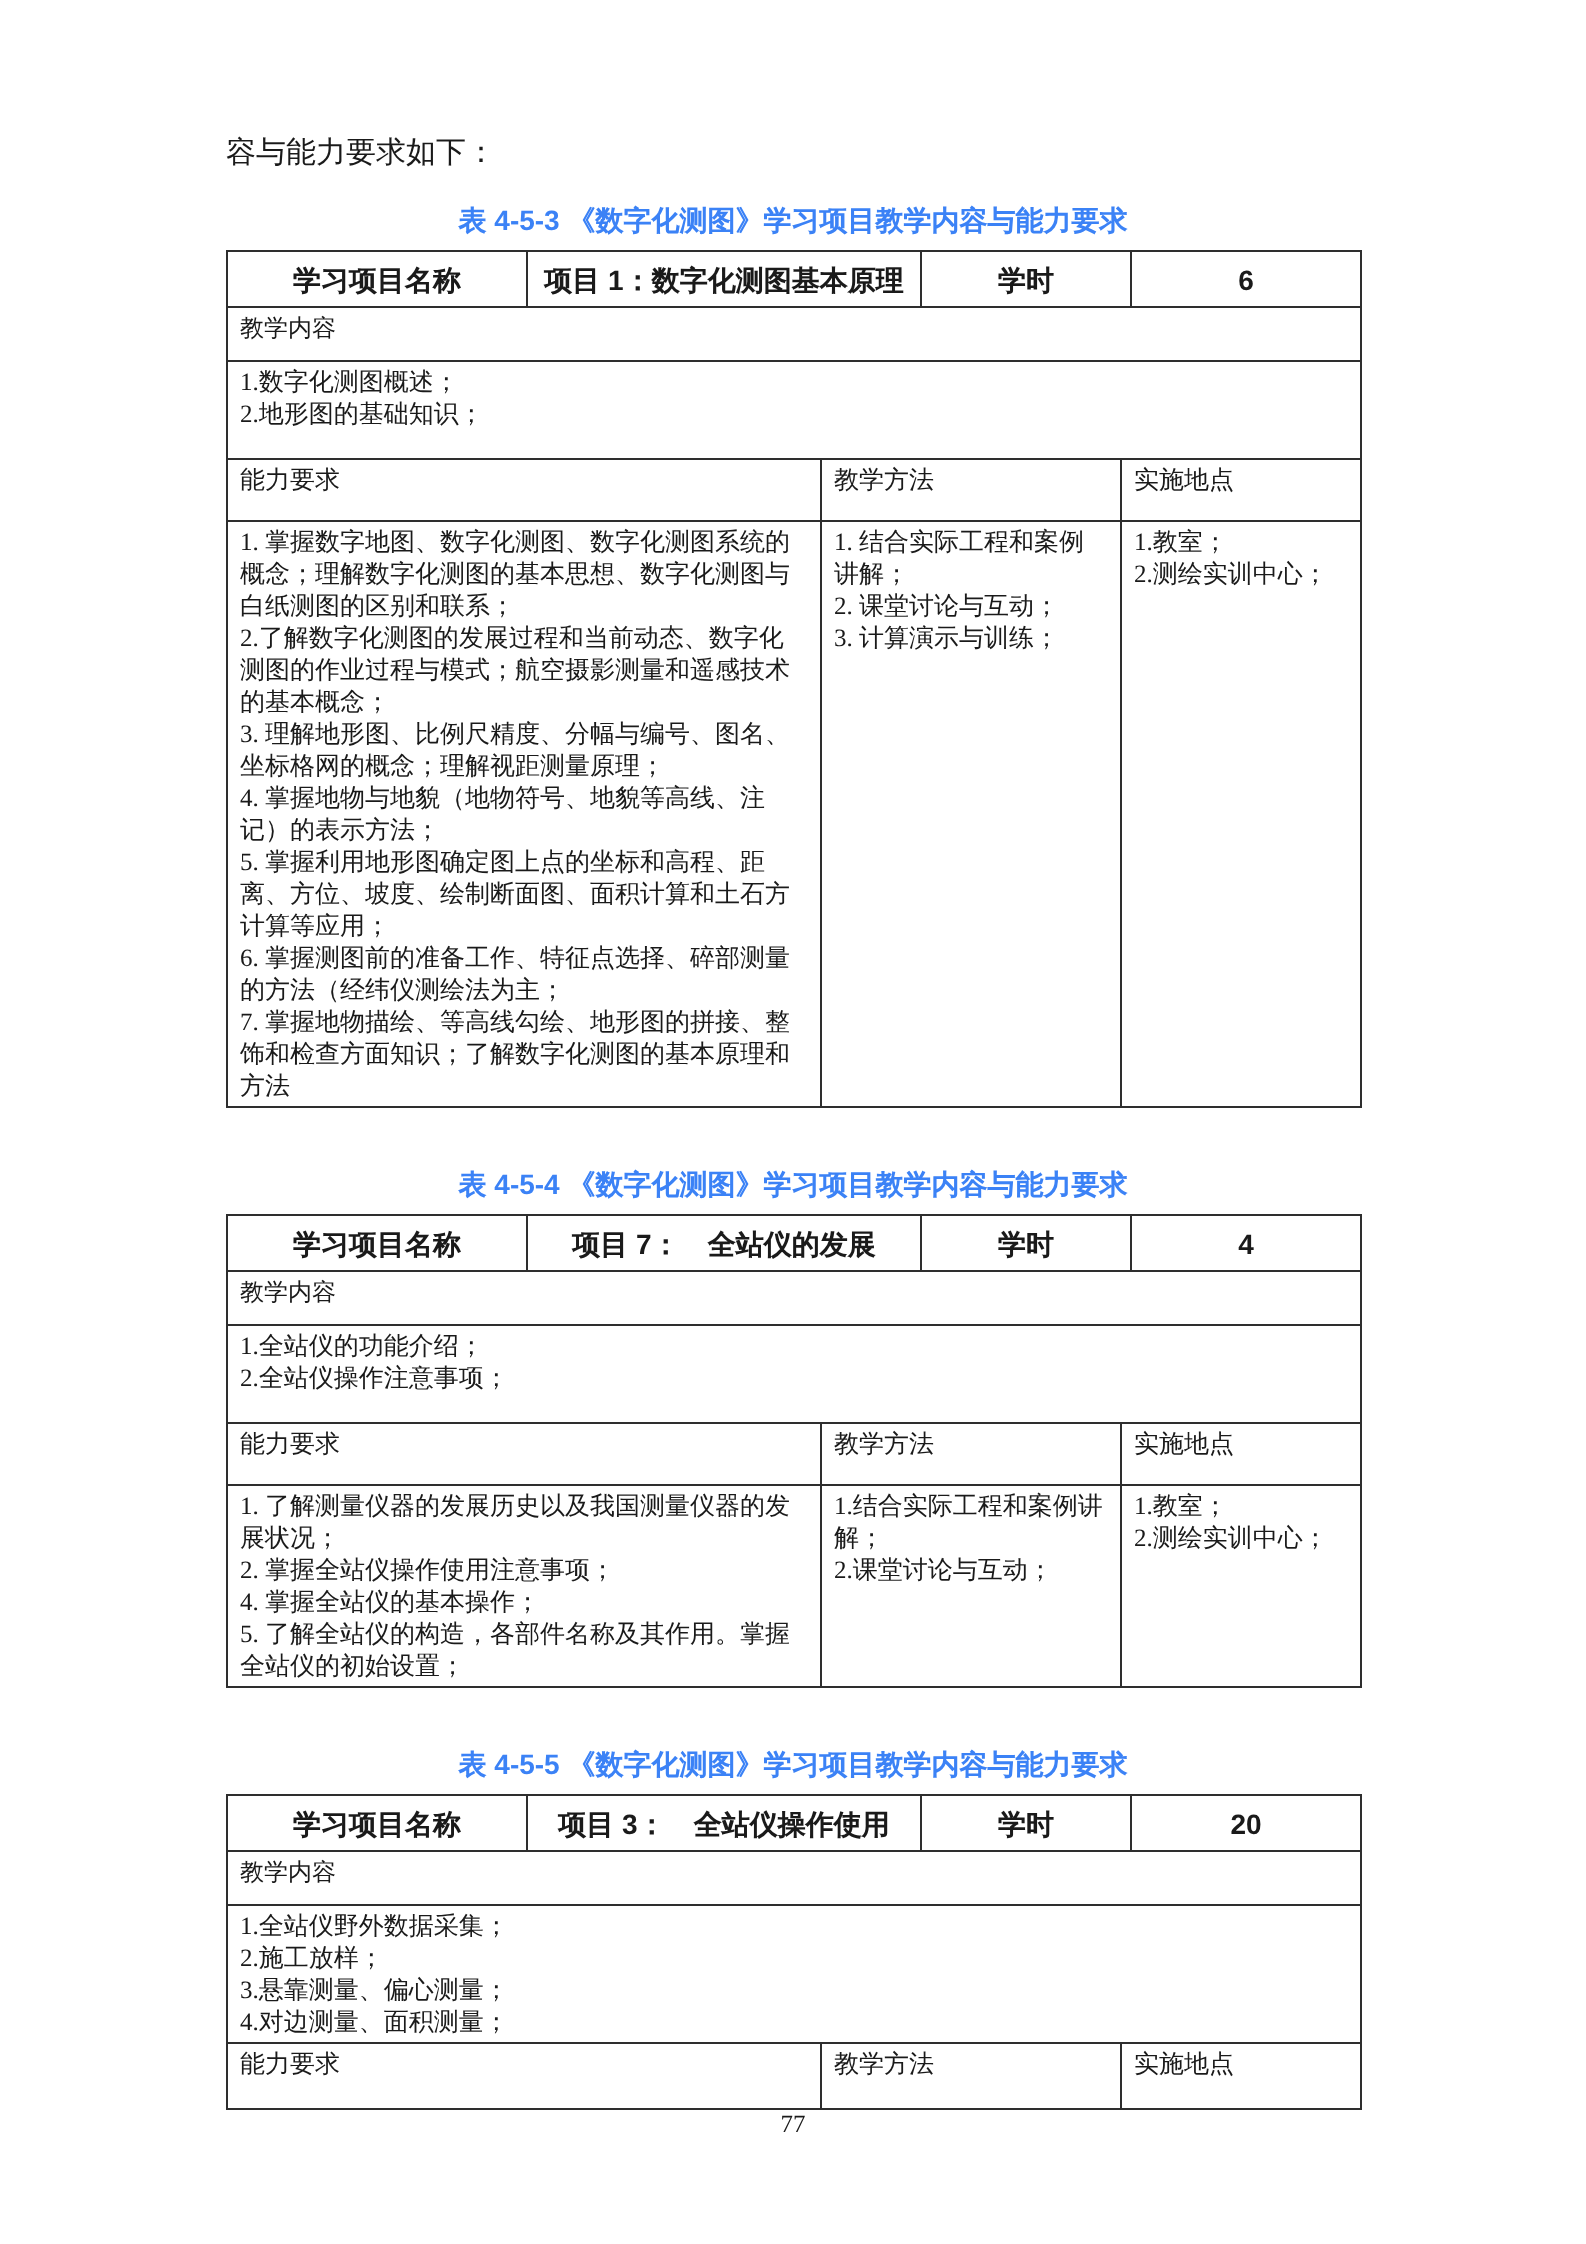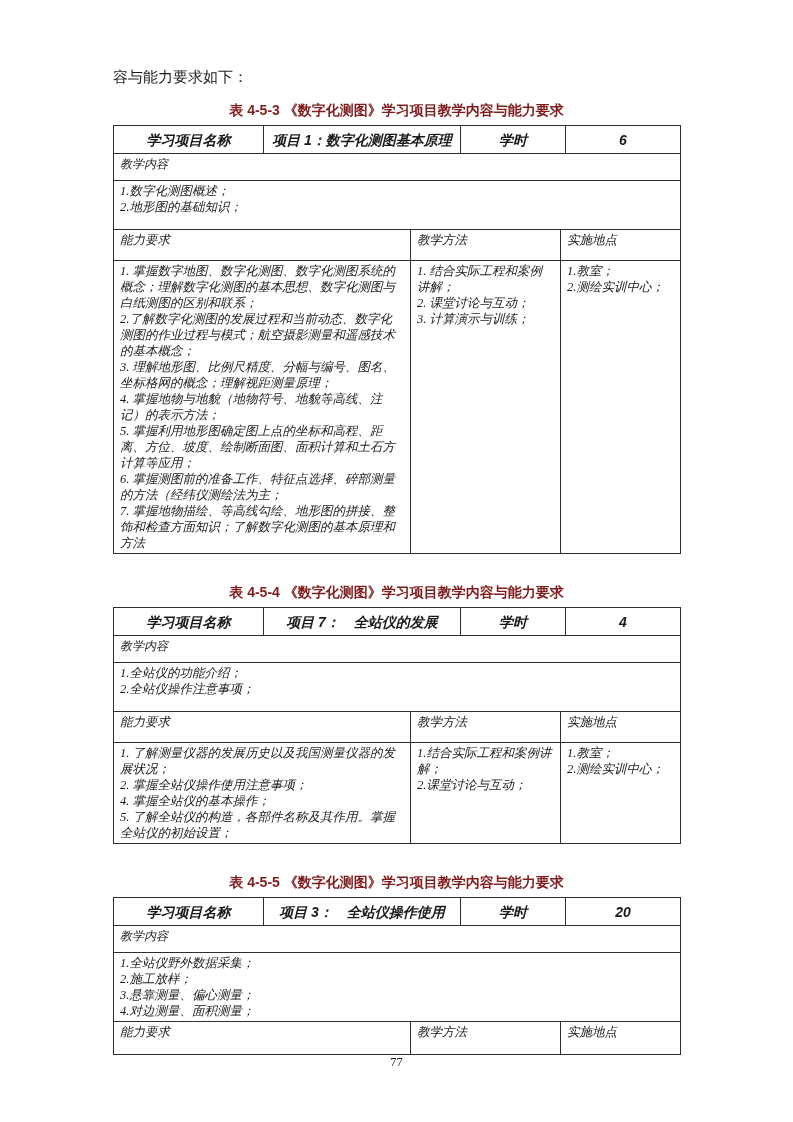--- a/index.html
+++ b/index.html
@@ -20,27 +20,26 @@
   }
   .table-block { width:567px; }
   .table-block + .table-block { margin-top:30px; }
   .tbl-title {
     margin:0 0 6px 0;
     text-align:center;
     font-family:"Liberation Sans","DejaVu Sans",sans-serif;
     font-weight:700;
     font-size:14px;
     line-height:17px;
-    color:#7f1d1d;
+    color:#3b82f6;
   }
   table.doc {
     border-collapse:collapse;
     table-layout:fixed;
     width:567px;
-    font-style:italic;
   }
   table.doc td {
     border:1.5px solid #2e2e2e;
     padding:2px 6px;
     vertical-align:top;
     font-size:12.5px;
     line-height:16px;
     word-break:break-all;
     overflow:hidden;
   }

